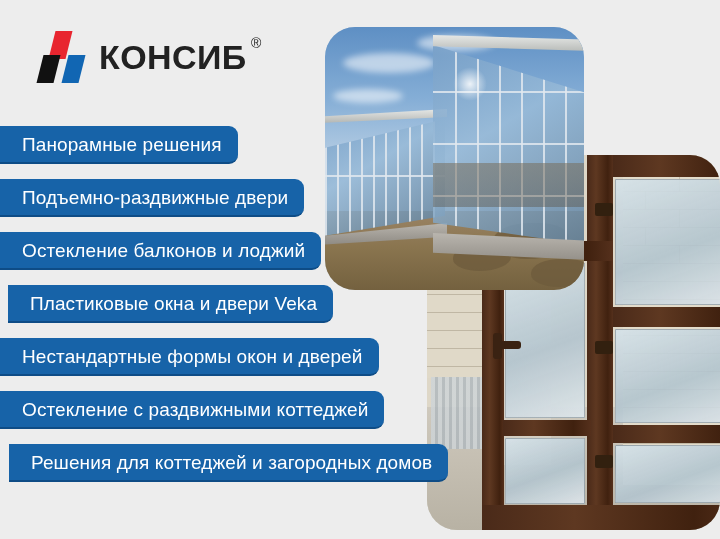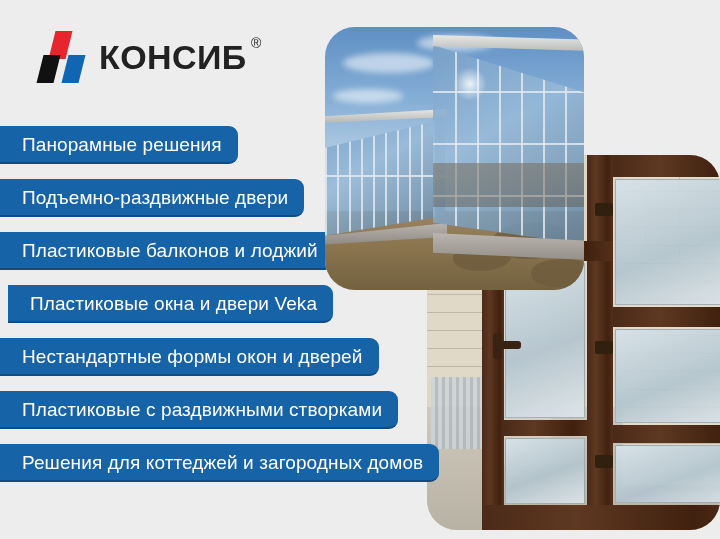--- a/index.html
+++ b/index.html
@@ -93,21 +93,21 @@
     letter-spacing: 0.1px;
     line-height: 1;
   }
   
   .feature-bar.b0 { margin-left: 0px; }
   .feature-bar.b1 { margin-left: 0px; }
   .feature-bar.b2 { margin-left: 0px; }
   .feature-bar.b3 { margin-left: 8px; text-align: right; }
   .feature-bar.b4 { margin-left: 0px; }
   .feature-bar.b5 { margin-left: 0px; }
-  .feature-bar.b6 { margin-left: 0px; }
+  .feature-bar.b6 { margin-left: 9px; }
 
   
   .photo {
     position: absolute;
     overflow: hidden;
     background: #c8d4de;
     z-index: 2;
   }
   #photo-facade {
     left: 325px;
@@ -265,30 +265,30 @@
   </div>
 
   <div id="feature-list">
     <div class="feature-bar b0">
       <span class="bar-text">Панорамные решения</span>
     </div>
     <div class="feature-bar b1">
       <span class="bar-text">Подъемно-раздвижные двери</span>
     </div>
     <div class="feature-bar b2">
-      <span class="bar-text">Пластиковые балконов и лоджий</span>
+      <span class="bar-text">Остекление балконов и лоджий</span>
     </div>
     <div class="feature-bar b3">
       <span class="bar-text">Пластиковые окна и двери Veka</span>
     </div>
     <div class="feature-bar b4">
       <span class="bar-text">Нестандартные формы окон и дверей</span>
     </div>
     <div class="feature-bar b5">
-      <span class="bar-text">Пластиковые с раздвижными створками</span>
+      <span class="bar-text">Остекление с раздвижными коттеджей</span>
     </div>
     <div class="feature-bar b6">
       <span class="bar-text">Решения для коттеджей и загородных домов</span>
     </div>
   </div>
 
   <div class="photo" id="photo-door">
 
     <div class="wall-brick" style="left:0; top:0; right:0; bottom:0;"></div>
     <div class="floor" style="left:0; top:252px; width:293px; height:123px;"></div>

